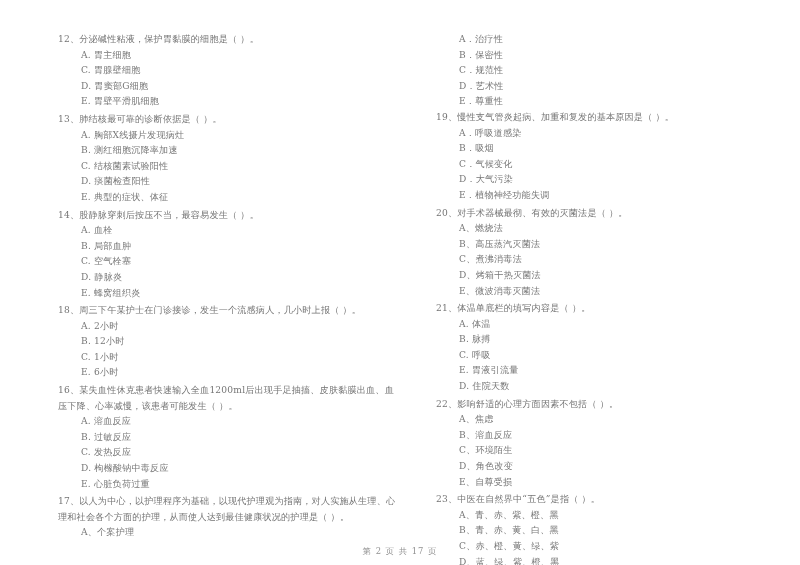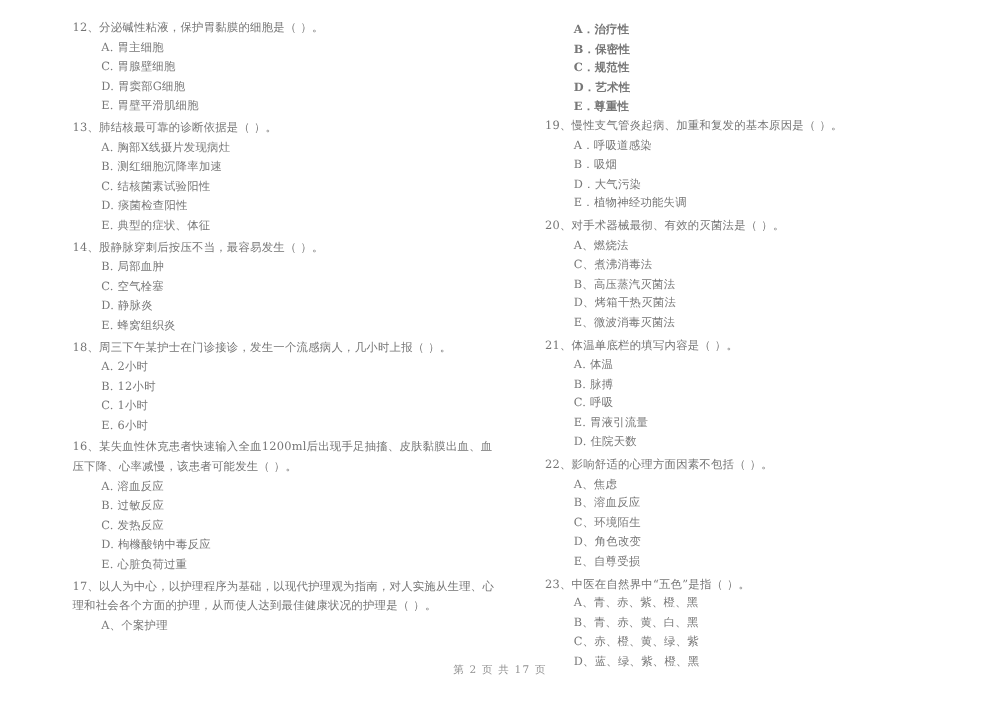--- a/index.html
+++ b/index.html
@@ -12,21 +12,21 @@
     background: #ffffff;
     font-family: "DejaVu Serif", "Liberation Serif", serif;
     color: #6f6f6f;
     overflow: hidden;
   }
   .page {
     position: relative;
     width: 800px;
     height: 565px;
     box-sizing: border-box;
-    padding: 16px 58px 0 58px;
+    padding: 32px 58px 0 58px;
     filter: contrast(0.86) brightness(1.06);
   }
   .columns {
     display: flex;
     gap: 38px;
     align-items: flex-start;
   }
   .col {
     width: 340px;
     flex: 0 0 340px;
@@ -45,27 +45,26 @@
   .opt {
     font-size: 9.1px;
     line-height: 15.6px;
     letter-spacing: 0.2px;
     margin: 0;
     padding-left: 23px;
     color: #6e6e6e;
   }
   .orphan-opts {
     margin-bottom: 0;
-    font-weight: bold;
   }
   .footer {
     position: absolute;
     left: 0;
     right: 0;
-    bottom: 24px;
+    bottom: 8px;
     text-align: center;
     font-size: 8.4px;
     letter-spacing: 1px;
     color: #8a8a8a;
   }
 </style>
 </head>
 <body>
 
 <div class="page">
@@ -85,20 +84,21 @@
         <p class="q-stem">13、肺结核最可靠的诊断依据是（      ）。</p>
         <p class="opt">A. 胸部X线摄片发现病灶</p>
         <p class="opt">B. 测红细胞沉降率加速</p>
         <p class="opt">C. 结核菌素试验阳性</p>
         <p class="opt">D. 痰菌检查阳性</p>
         <p class="opt">E. 典型的症状、体征</p>
       </div>
 
       <div class="q">
         <p class="q-stem">14、股静脉穿刺后按压不当，最容易发生（      ）。</p>
+        <p class="opt">A. 血栓</p>
         <p class="opt">B. 局部血肿</p>
         <p class="opt">C. 空气栓塞</p>
         <p class="opt">D. 静脉炎</p>
         <p class="opt">E. 蜂窝组织炎</p>
       </div>
 
       <div class="q">
         <p class="q-stem">18、周三下午某护士在门诊接诊，发生一个流感病人，几小时上报（      ）。</p>
         <p class="opt">A. 2小时</p>
         <p class="opt">B. 12小时</p>
@@ -130,29 +130,30 @@
         <p class="opt">B．保密性</p>
         <p class="opt">C．规范性</p>
         <p class="opt">D．艺术性</p>
         <p class="opt">E．尊重性</p>
       </div>
 
       <div class="q">
         <p class="q-stem">19、慢性支气管炎起病、加重和复发的基本原因是（      ）。</p>
         <p class="opt">A．呼吸道感染</p>
         <p class="opt">B．吸烟</p>
+        <p class="opt">C．气候变化</p>
         <p class="opt">D．大气污染</p>
         <p class="opt">E．植物神经功能失调</p>
       </div>
 
       <div class="q">
         <p class="q-stem">20、对手术器械最彻、有效的灭菌法是（      ）。</p>
         <p class="opt">A、燃烧法</p>
+        <p class="opt">B、高压蒸汽灭菌法</p>
         <p class="opt">C、煮沸消毒法</p>
-        <p class="opt">B、高压蒸汽灭菌法</p>
         <p class="opt">D、烤箱干热灭菌法</p>
         <p class="opt">E、微波消毒灭菌法</p>
       </div>
 
       <div class="q">
         <p class="q-stem">21、体温单底栏的填写内容是（      ）。</p>
         <p class="opt">A. 体温</p>
         <p class="opt">B. 脉搏</p>
         <p class="opt">C. 呼吸</p>
         <p class="opt">E. 胃液引流量</p>

